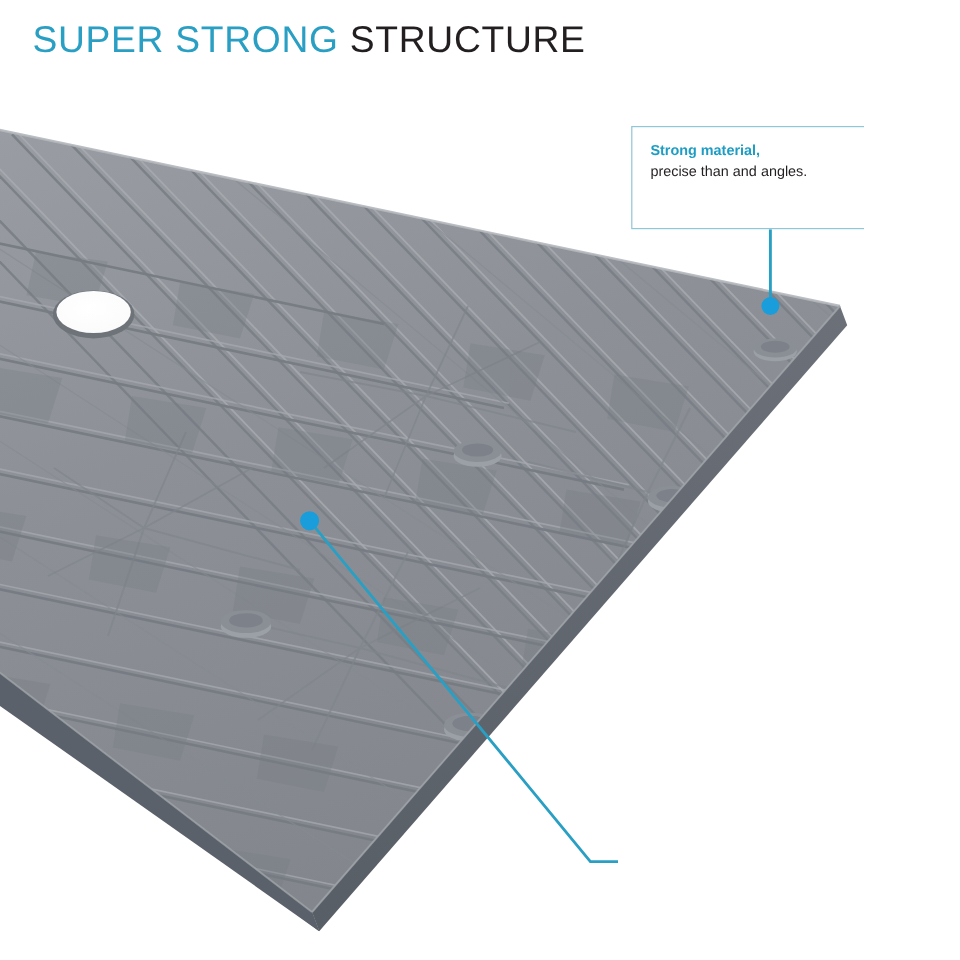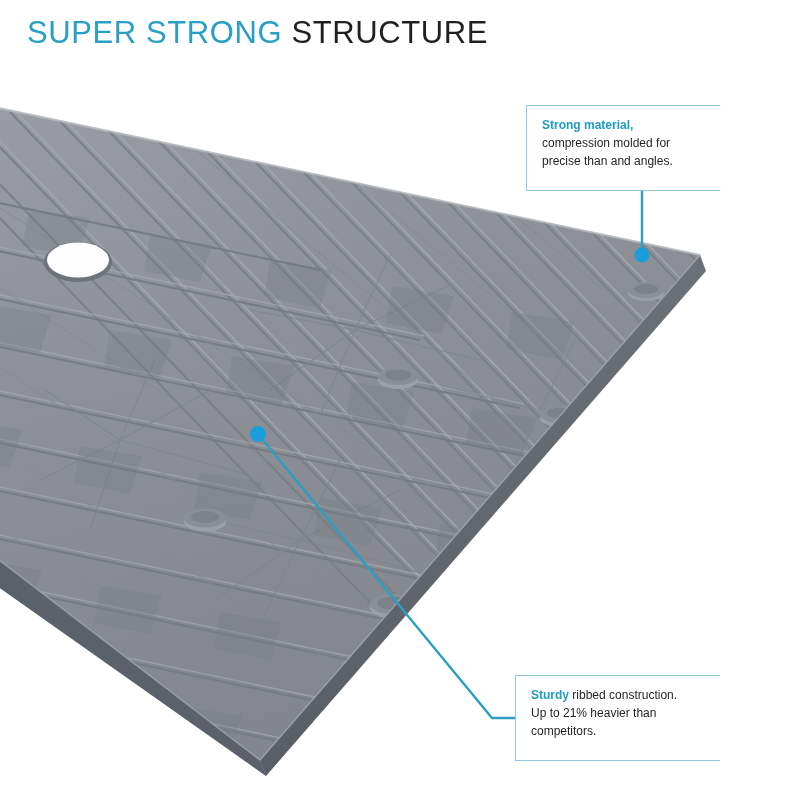--- a/index.html
+++ b/index.html
@@ -313,23 +313,17 @@
 
     <line x1="642" y1="191" x2="642" y2="255" stroke="#2a9fc4" stroke-width="2.4"></line>
     <circle cx="642" cy="255" r="7.5" fill="#1a9ddb"></circle>
 
     <polyline points="258,434 492,718 515,718" fill="none" stroke="#2a9fc4" stroke-width="2.4"></polyline>
     <circle cx="258" cy="434" r="8" fill="#1a9ddb"></circle>
   </svg>
 
   <div id="callout-material" class="callout">
     <span class="line"><b>Strong material,</b></span>
-    <span class="line">compression molded for</span>
     <span class="line">precise than and angles.</span>
   </div>
 
-  <div id="callout-ribbed" class="callout">
-    <span class="line"><b>Sturdy</b><span> ribbed construction.</span></span>
-    <span class="line">Up to 21% heavier than</span>
-    <span class="line">competitors.</span>
-  </div>
 
 </div>
 
 </body></html>

